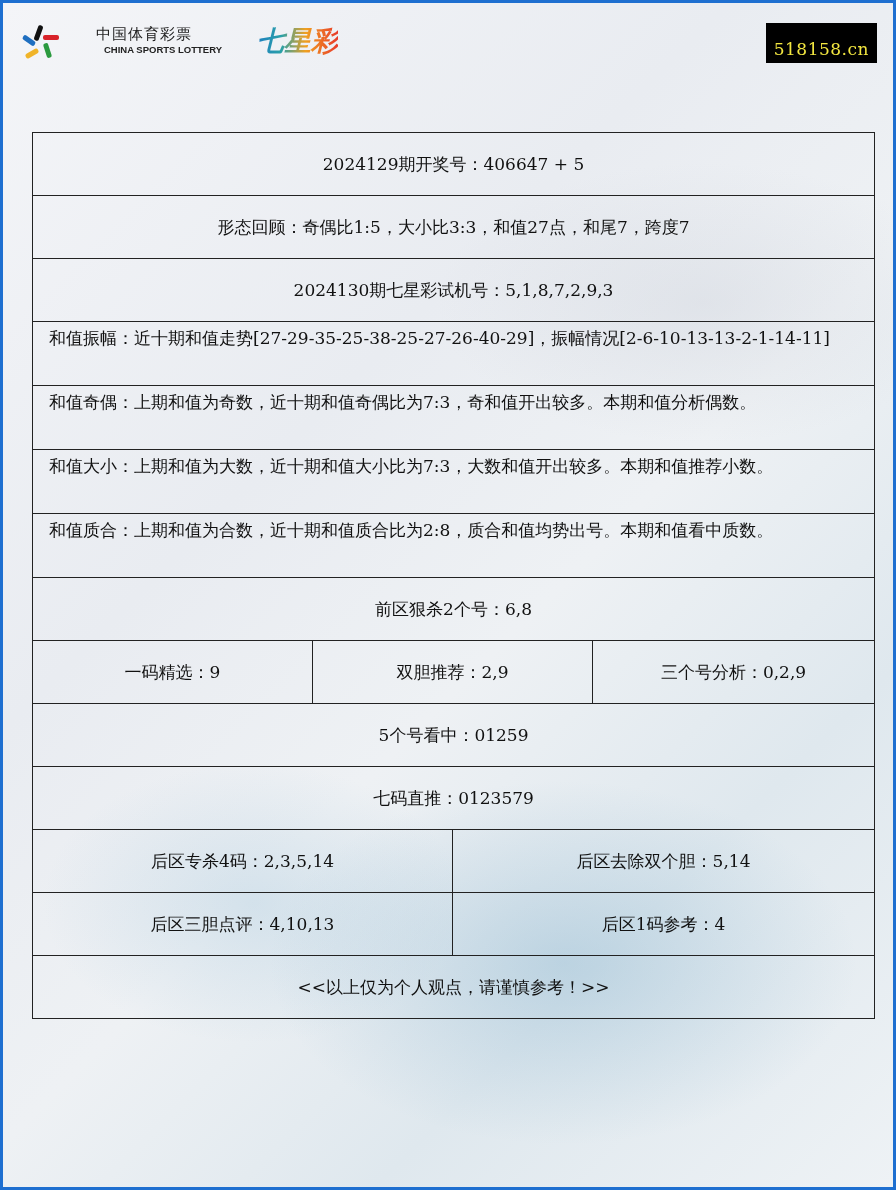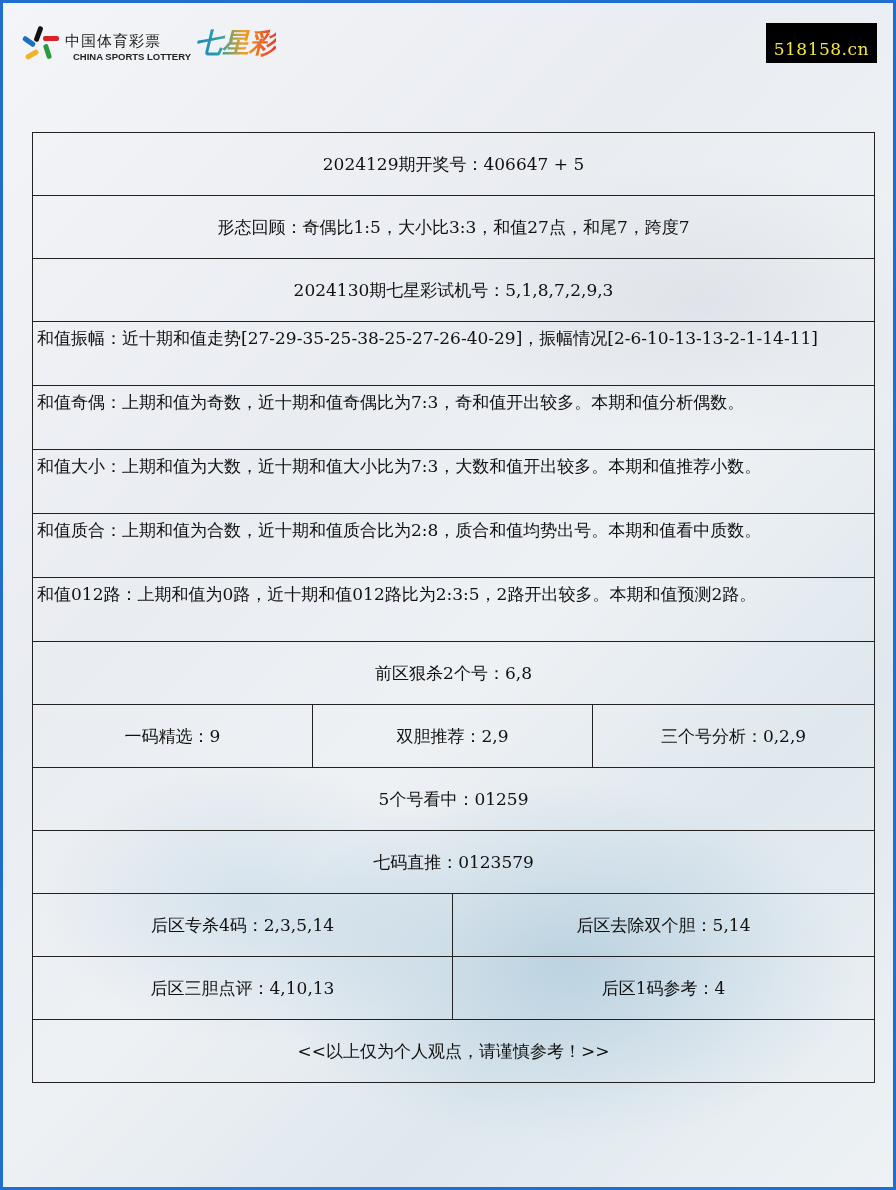--- a/index.html
+++ b/index.html
@@ -12,21 +12,21 @@
     width: 896px; height: 1190px; box-sizing: border-box;
     border: 3px solid #1e6fd0;
     background:
       radial-gradient(ellipse 420px 260px at 560px 960px, rgba(120,170,200,0.35), rgba(255,255,255,0) 70%),
       radial-gradient(ellipse 300px 200px at 250px 900px, rgba(150,190,215,0.30), rgba(255,255,255,0) 70%),
       radial-gradient(ellipse 380px 200px at 700px 300px, rgba(200,205,215,0.35), rgba(255,255,255,0) 70%),
       linear-gradient(135deg, #f4f5f8 0%, #e9ecf1 35%, #eef1f4 55%, #dfe8ee 75%, #eef2f5 100%);
   }
   .logo {
     position: absolute; left: 18px; top: 18px; height: 40px;
-    display: flex; align-items: flex-end;
+    display: flex; align-items: center; gap: 31px;
   }
   .logo-mark { width: 38px; height: 38px; position: relative; }
   .logo-mark span { position: absolute; height: 5px; border-radius: 2px; }
   .logo-cn-wrap { display: flex; flex-direction: column; margin-left: 6px; line-height: 1; }
   .logo-cn { font-family: "DejaVu Sans", sans-serif; font-size: 15px; color: #222; letter-spacing: 1px; }
   .logo-en { font-family: "Liberation Sans", sans-serif; font-size: 9.5px; font-weight: bold; color: #222; margin-top: 3px; margin-left: 8px; }
   .logo-game {
     font-family: Liberation Mono, monospace; font-weight: bold; font-style: italic;
     font-size: 27px; margin-left: 4px;
     background: linear-gradient(90deg, #1e7fc0 0%, #2aa1a8 30%, #f0a020 60%, #e83a2a 100%);
@@ -43,21 +43,21 @@
     text-align: center; color: #1c1b8c;
     font-family: "DejaVu Serif", serif; font-size: 25px; letter-spacing: 0.5px;
   }
   table.grid {
     position: absolute; left: 29px; top: 129px;
     width: 842px; border-collapse: collapse;
     table-layout: fixed;
   }
   table.grid td {
     border: 1px solid #222;
-    height: 62px; padding: 0 4px;
+    height: 62px; padding: 0 16px;
     font-size: 17px; color: #111;
     text-align: center; vertical-align: middle;
     line-height: 24px;
     margin-top: 29px;
   }
   table.grid td.left { text-align: left; vertical-align: top; padding-top: 4px; height: 59px; }
 </style>
 </head>
 <body>
 
@@ -104,23 +104,20 @@
     <tr>
       <td colspan="4" class="left">和值奇偶：上期和值为奇数，近十期和值奇偶比为7:3，奇和值开出较多。本期和值分析偶数。</td>
     </tr>
     <tr>
       <td colspan="4" class="left">和值大小：上期和值为大数，近十期和值大小比为7:3，大数和值开出较多。本期和值推荐小数。</td>
     </tr>
     <tr>
       <td colspan="4" class="left">和值质合：上期和值为合数，近十期和值质合比为2:8，质合和值均势出号。本期和值看中质数。</td>
     </tr>
     <tr>
-      <td colspan="4" class="left">和值012路：上期和值为0路，近十期和值012路比为2:3:5，2路开出较多。本期和值预测2路。</td>
-    </tr>
-    <tr>
       <td colspan="4">前区狠杀2个号：6,8</td>
     </tr>
     <tr>
       <td>一码精选：9</td>
       <td colspan="2">双胆推荐：2,9</td>
       <td>三个号分析：0,2,9</td>
     </tr>
     <tr>
       <td colspan="4">5个号看中：01259</td>
     </tr>

